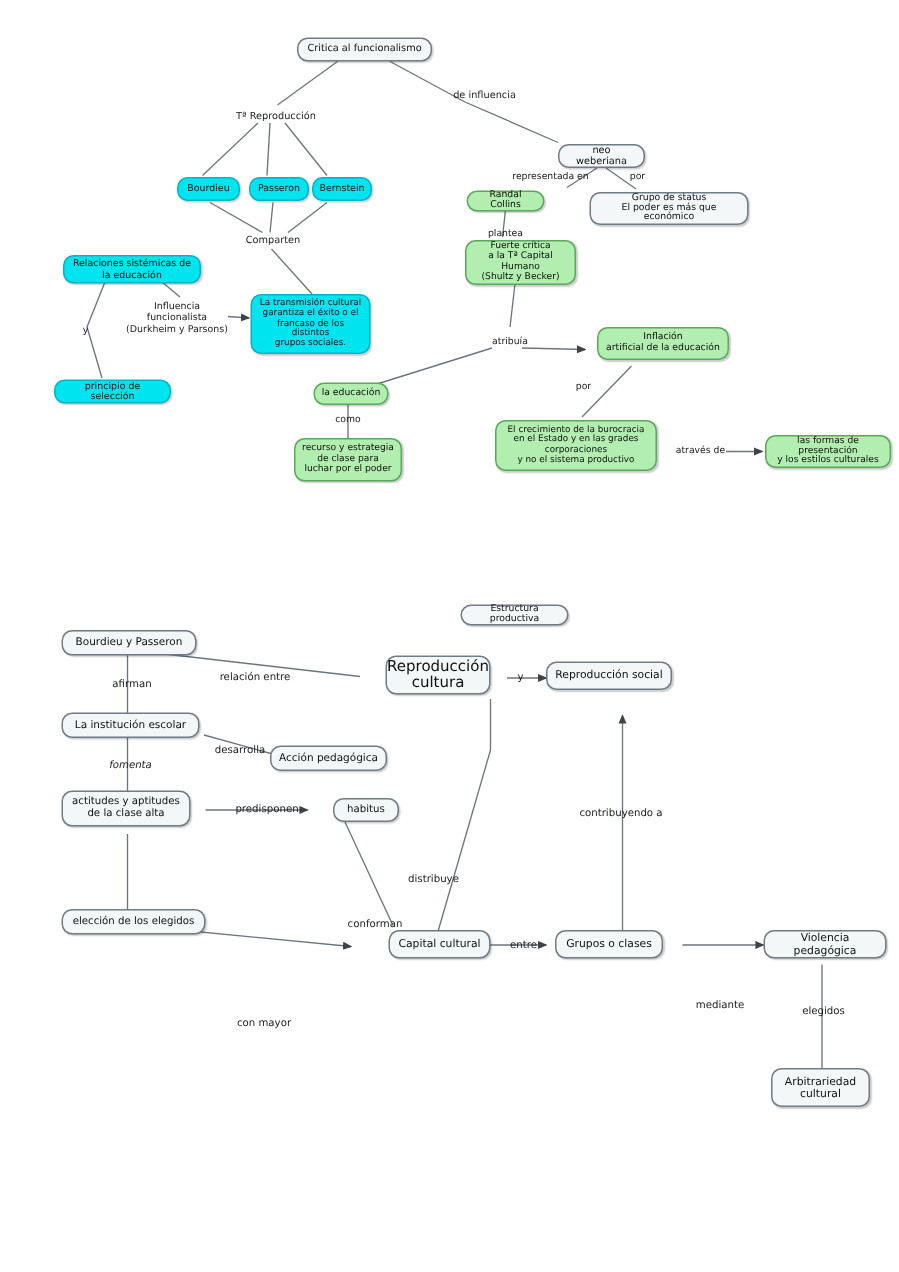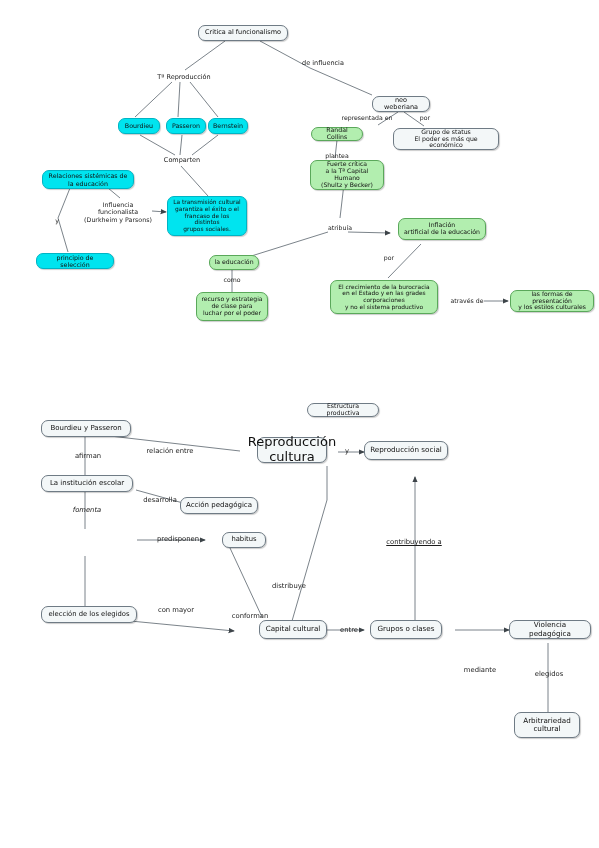--- a/index.html
+++ b/index.html
@@ -165,49 +165,51 @@
   <div class="lbl" style="left:140px;top:447px;width:60px;height:10px;font-size:6.8px;">relación entre</div>
 
   <div class="node white" style="left:41px;top:475px;width:92px;height:17px;font-size:7px;">La institución escolar</div>
 
   <div class="lbl" style="left:138px;top:496px;width:44px;height:10px;font-size:6.8px;">desarrolla</div>
 
   <div class="node white" style="left:180px;top:497px;width:78px;height:17px;font-size:7px;">Acción pedagógica</div>
 
   <div class="lbl" style="left:66px;top:506px;width:42px;height:10px;font-size:6.8px;font-style:italic;">fomenta</div>
 
+  <div class="node white" style="left:41px;top:527px;width:86px;height:24px;font-size:6.8px;">actitudes y aptitudes
+de la clase alta</div>
 
   <div class="lbl" style="left:152px;top:535px;width:52px;height:10px;font-size:6.8px;">predisponen</div>
 
   <div class="node white" style="left:222px;top:532px;width:44px;height:16px;font-size:6.8px;">habitus</div>
 
   <div class="lbl" style="left:66px;top:608px;width:44px;height:10px;font-size:6.8px;">da lugar a</div>
 
   <div class="node white" style="left:41px;top:606px;width:96px;height:17px;font-size:6.8px;">elección de los elegidos</div>
 
-  <div class="lbl" style="left:152px;top:606px;width:48px;height:10px;font-size:6.8px;">con mayor</div>
-
-  <div class="node white" style="left:257px;top:437px;width:70px;height:26px;font-size:13px;">Reproducción
+  <div class="lbl" style="left:152px;top:678px;width:48px;height:10px;font-size:6.8px;">con mayor</div>
+
+  <div class="node white" style="left:257px;top:437px;width:70px;height:26px;font-size:10px;">Reproducción
 cultura</div>
 
   <div class="lbl" style="left:340px;top:447px;width:14px;height:10px;font-size:6.8px;">y</div>
 
   <div class="node white" style="left:364px;top:441px;width:84px;height:19px;font-size:7.2px;">Reproducción social</div>
 
   <div class="lbl" style="left:267px;top:582px;width:44px;height:10px;font-size:6.8px;">distribuye</div>
 
   <div class="lbl" style="left:226px;top:612px;width:48px;height:10px;font-size:6.8px;">conforman</div>
 
   <div class="node white" style="left:259px;top:620px;width:68px;height:19px;font-size:7.2px;">Capital cultural</div>
 
   <div class="lbl" style="left:336px;top:626px;width:26px;height:10px;font-size:6.8px;">entre</div>
 
   <div class="node white" style="left:370px;top:620px;width:72px;height:19px;font-size:7.2px;">Grupos o clases</div>
 
-  <div class="lbl" style="left:380px;top:538px;width:68px;height:10px;font-size:6.8px;text-decoration:underline;">contribuyendo a</div>
+  <div class="lbl" style="left:380px;top:538px;width:68px;height:10px;font-size:6.8px;">contribuyendo a</div>
 
   <div class="lbl" style="left:458px;top:626px;width:44px;height:10px;font-size:6.8px;margin-top:40px;">mediante</div>
 
   <div class="node white" style="left:509px;top:620px;width:82px;height:19px;font-size:7.2px;">Violencia pedagógica</div>
 
   <div class="lbl" style="left:528px;top:670px;width:42px;height:10px;font-size:6.8px;">elegidos</div>
 
   <div class="node white" style="left:514px;top:712px;width:66px;height:26px;font-size:7.2px;">Arbitrariedad
 cultural</div>
 

